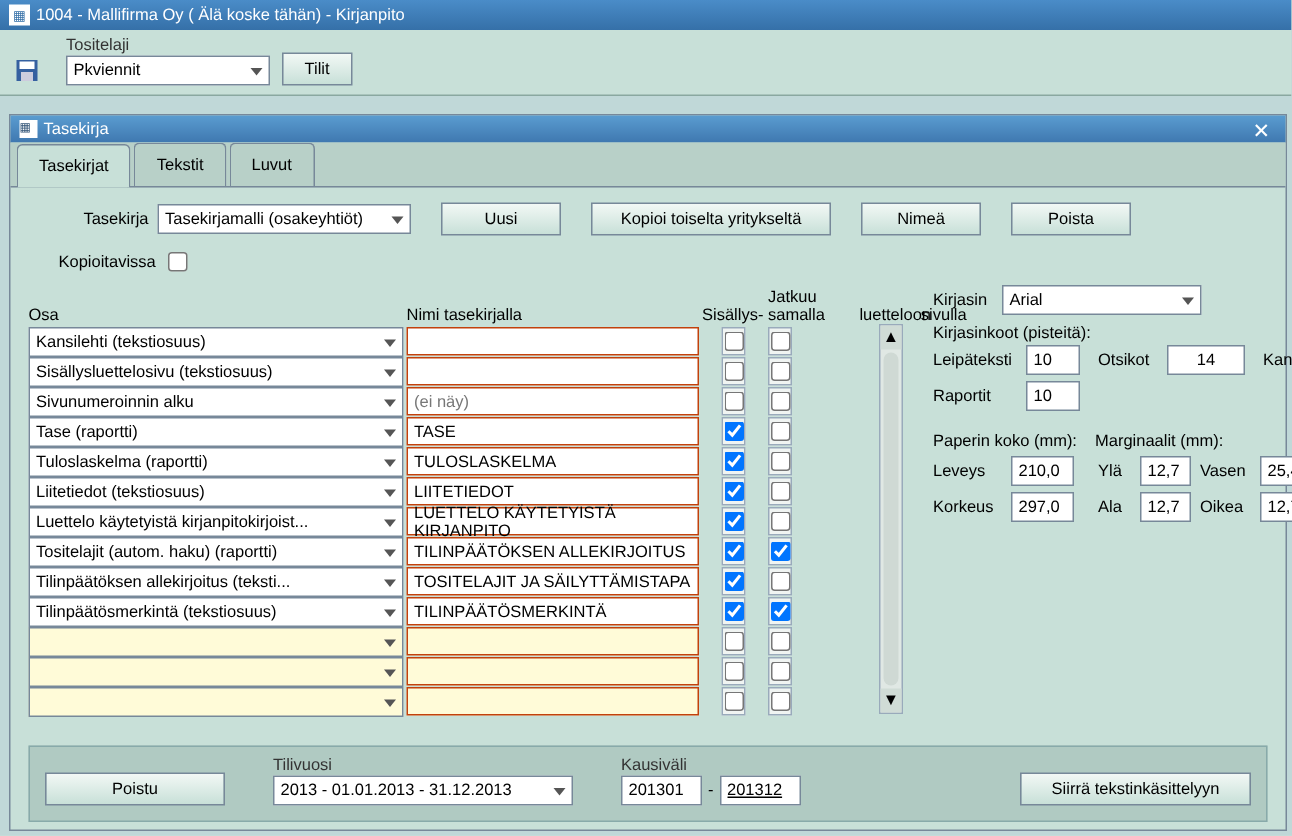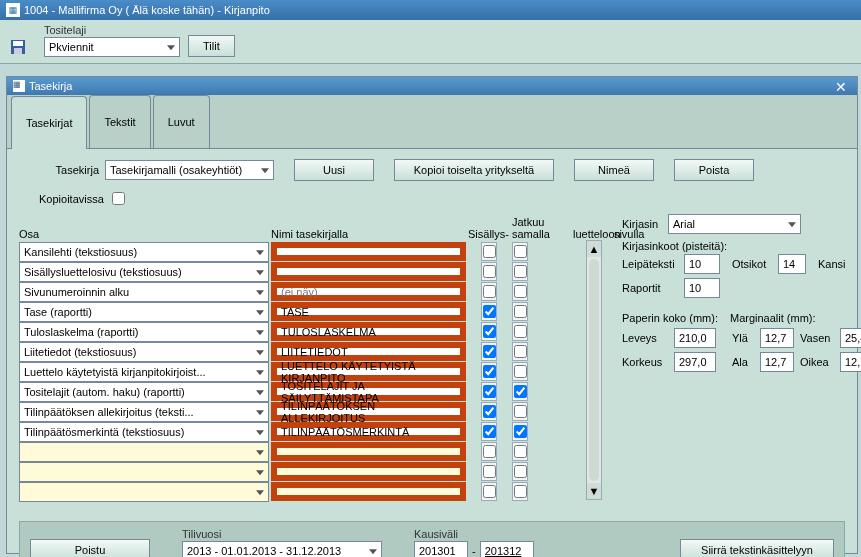--- a/index.html
+++ b/index.html
@@ -41,34 +41,34 @@
     background: linear-gradient(to bottom, #5a9cd0, #3f78b0);
     color: #fff; padding: 2px 6px; height: 18px; display: flex; align-items: center; justify-content: space-between;
   }
   
   .side-icons {
     position: absolute; left: 14px; top: 110px; display: flex; flex-direction: column; gap: 6px;
   }
   .side-icons .ico { width: 22px; height: 22px; background: #eef; border: 1px solid #889; display: flex; align-items: center; justify-content: center; cursor: pointer; }
   
   .tabs { display: flex; border-bottom: 1px solid #789; background: #b8d0c8; padding-left: 4px; }
-  .tab { padding: 20px 14px; border: 1px solid #789; border-bottom: none; background: #b8d0c8; margin-right: 2px; cursor: pointer; border-radius: 4px 4px 0 0; }
+  .tab { padding: 8px 14px; border: 1px solid #789; border-bottom: none; background: #b8d0c8; margin-right: 2px; cursor: pointer; border-radius: 4px 4px 0 0; }
   .tab.active { background: #c8e0d8; position: relative; top: 1px; }
   
   .tab-content { padding: 10px 12px; position: relative; height: calc(100% - 45px); }
   
   .top-row { display: flex; align-items: center; gap: 20px; margin-bottom: 8px; }
   
   .grid-area { display: flex; gap: 2px; margin-top: 4px; }
   .col { display: flex; flex-direction: column; }
   .col-header { font-size: 11px; margin-bottom: 2px; height: 26px; display: flex; align-items: flex-end; }
   .two-line { line-height: 1.1; gap: 32px; }
   
   .row-input {
-    background: #fff; border: 6px solid #c2410c; height: 19px; padding: 1px 4px; margin-bottom: 1px;
+    background: #fff; border: 1px solid #c2410c; height: 19px; padding: 1px 4px; margin-bottom: 1px;
     display: flex; align-items: center;
   }
   .row-input.disabled { color: #777; }
   .row-input.empty { background: #fffbd8; }
   .row-dropdown { width: 250px; }
   .row-name { width: 195px; }
   
   .checkbox-cell {
     width: 16px; height: 19px; display: flex; align-items: center; justify-content: center;
     background: #f0f4f2; border: 1px solid #9ab; margin-bottom: 1px;
@@ -228,22 +228,22 @@
             <span>Nimi tasekirjalla</span>
           </div>
         <div id="nimi-rows">
             <div class="row-input row-name"></div>
             <div class="row-input row-name"></div>
             <div class="row-input row-name disabled">(ei näy)</div>
             <div class="row-input row-name">TASE</div>
             <div class="row-input row-name">TULOSLASKELMA</div>
             <div class="row-input row-name">LIITETIEDOT</div>
             <div class="row-input row-name">LUETTELO KÄYTETYISTÄ KIRJANPITO</div>
+            <div class="row-input row-name">TILINPÄÄTÖKSEN ALLEKIRJOITUS</div>
             <div class="row-input row-name">TOSITELAJIT JA SÄILYTTÄMISTAPA</div>
-            <div class="row-input row-name">TILINPÄÄTÖKSEN ALLEKIRJOITUS</div>
             <div class="row-input row-name">TILINPÄÄTÖSMERKINTÄ</div>
             <div class="row-input row-name empty"></div>
             <div class="row-input row-name empty"></div>
             <div class="row-input row-name empty"></div>
           </div>
       </div>
 
       <div class="col">
         <div class="col-header two-line" style="text-align:center;width:42px">
             <span>Sisällys-</span>
@@ -355,21 +355,21 @@
           <span style="width:40px">Kirjasin</span>
           <div class="dropdown" style="width:133px">
               <span>Arial</span>
             </div>
         </div>
         <div style="margin-top:6px">Kirjasinkoot (pisteitä):</div>
         <div class="right-row" style="margin-top:2px">
           <span style="width:56px">Leipäteksti</span>
           <input class="text-input" style="width: 36px;" value="10">
           <span style="width:40px;margin-left:6px">Otsikot</span>
-          <input class="text-input" style="width: 28px;" value="14">
+          <input class="text-input" style="width: 52px; text-align: center;" value="14">
           <span style="width:32px;margin-left:6px">Kansi</span>
 
         </div>
         <div class="right-row">
           <span style="width:56px">Raportit</span>
           <input class="text-input" style="width: 36px;" value="10">
         </div>
 
         <div class="right-row" style="margin-top:14px">
           <span style="width:102px">Paperin koko (mm):</span>

